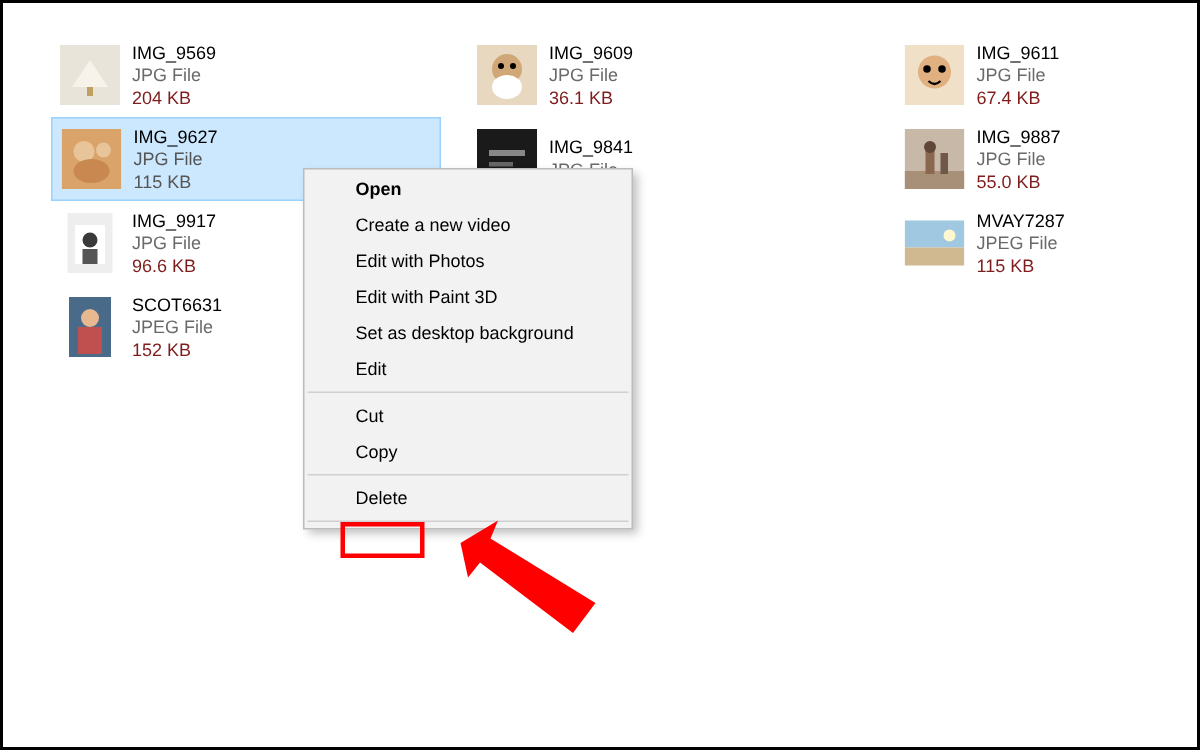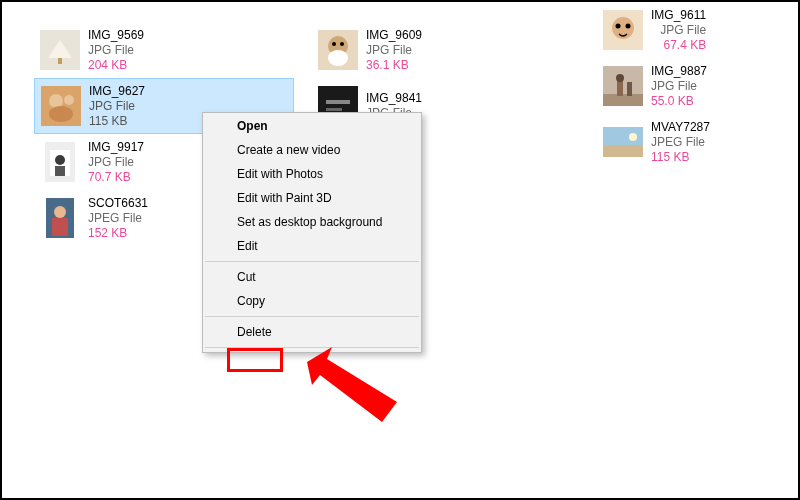--- a/index.html
+++ b/index.html
@@ -42,21 +42,21 @@
     flex-shrink: 0;
     display: flex;
     align-items: center;
     justify-content: center;
     overflow: hidden;
   }
   .thumb svg { width: 100%; height: 100%; }
   .meta { line-height: 1.25; }
   .fname { color: #000; }
   .ftype { color: #6a6a6a; }
-  .fsize { color: #ec4899; }
+  .fsize { color: #7f1d1d; }
   .file-item.selected .ftype,
   .file-item.selected .fsize { color: #555; }
 
   .context-menu {
     position: absolute;
     top: 110px;
     left: 200px;
     width: 220px;
     background: #f2f2f2;
     border: 1px solid #bcbcbc;
@@ -144,21 +144,21 @@
         <svg viewBox="0 0 30 40">
             <rect width="30" height="40" fill="#eee"></rect>
             <rect x="5" y="8" width="20" height="26" fill="#fff"></rect>
             <circle cx="15" cy="18" r="5" fill="#3a3a3a"></circle>
             <rect x="10" y="24" width="10" height="10" fill="#555"></rect>
           </svg>
       </div>
       <div class="meta">
         <div class="fname">IMG_9917</div>
         <div class="ftype">JPG File</div>
-        <div class="fsize">70.7 KB</div>
+        <div class="fsize">96.6 KB</div>
       </div>
     </div>
 
     <div class="file-item">
       <div class="thumb">
         <svg viewBox="0 0 28 40">
             <rect width="28" height="40" fill="#4a6a8a"></rect>
             <circle cx="14" cy="14" r="6" fill="#e8b890"></circle>
             <rect x="6" y="20" width="16" height="18" fill="#c05050"></rect>
           </svg>
@@ -199,21 +199,21 @@
       </div>
       <div class="meta">
         <div class="fname">IMG_9841</div>
         <div class="ftype">JPG File</div>
         <div class="fsize"></div>
       </div>
     </div>
   </div>
 
   <div class="col col-3">
-    <div class="file-item" style="width:190px;text-align:right;">
+    <div class="file-item" style="margin-top:20px; width:190px;">
       <div class="thumb">
         <svg viewBox="0 0 40 40">
             <rect width="40" height="40" fill="#f0e0c8"></rect>
             <circle cx="20" cy="18" r="11" fill="#e0b080"></circle>
             <circle cx="15" cy="16" r="2.5" fill="#000"></circle>
             <circle cx="25" cy="16" r="2.5" fill="#000"></circle>
             <path d="M16 24 Q20 28 24 24" stroke="#000" stroke-width="1.5" fill="none"></path>
           </svg>
       </div>
       <div class="meta">

